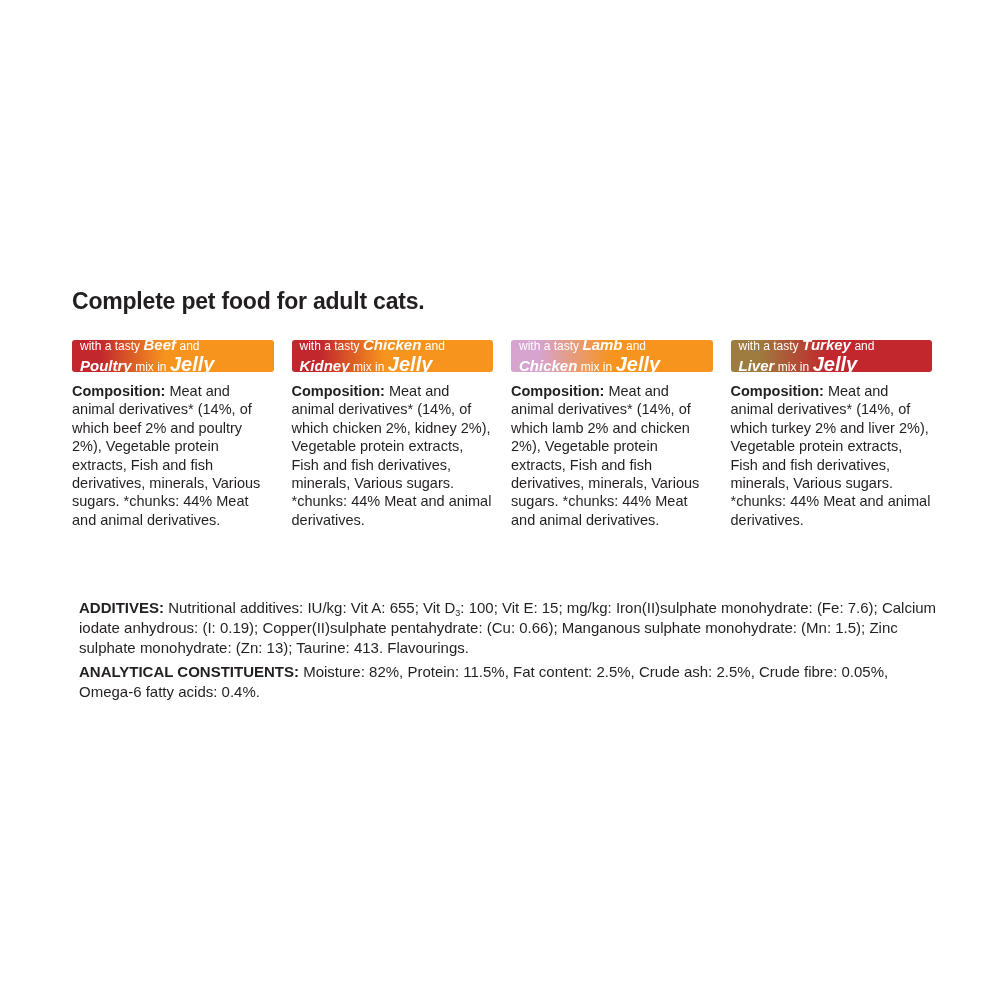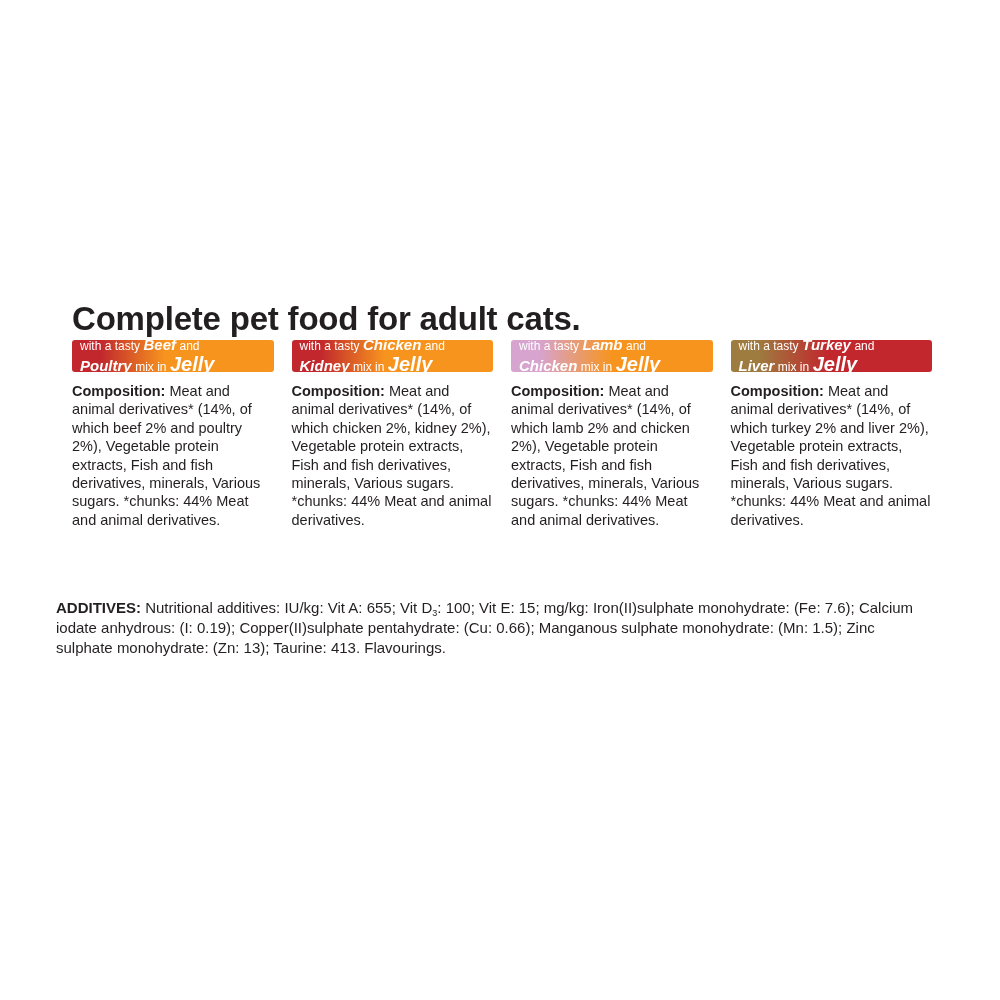--- a/index.html
+++ b/index.html
@@ -13,22 +13,22 @@
   }
   .page {
     position: relative;
     width: 1000px;
     height: 1000px;
     box-sizing: border-box;
   }
   .heading {
     position: absolute;
     left: 72px;
-    top: 300px;
-    font-size: 33px;
+    top: 288px;
+    font-size: 23px;
     font-weight: 600;
     letter-spacing: -0.2px;
     color: #231f20;
   }
   .columns {
     position: absolute;
     left: 72px;
     top: 340px;
     width: 860px;
     display: flex;
@@ -79,21 +79,21 @@
     margin-top: 10px;
     font-size: 14.5px;
     line-height: 1.27;
     color: #231f20;
   }
   .body-text b {
     font-weight: 700;
   }
   .footer {
     position: absolute;
-    left: 56px;
+    left: 79px;
     top: 598px;
     width: 865px;
     font-size: 15px;
     line-height: 1.33;
     color: #231f20;
   }
   .footer p {
     margin: 0 0 4px 0;
   }
   .footer b {
@@ -192,15 +192,16 @@
       </div>
       <div class="body-text">
         <b>Composition:</b><span> Meat and animal derivatives* (14%, of which turkey 2% and liver 2%), Vegetable protein extracts, Fish and fish derivatives, minerals, Various sugars. *chunks: 44% Meat and animal derivatives.</span>
       </div>
     </div>
 
   </div>
 
   <div class="footer">
     <p><b>ADDITIVES:</b><span> Nutritional additives: IU/kg: Vit A: 655; Vit D</span><sub>3</sub><span>: 100; Vit E: 15; mg/kg: Iron(II)sulphate monohydrate: (Fe: 7.6); Calcium iodate anhydrous: (I: 0.19); Copper(II)sulphate pentahydrate: (Cu: 0.66); Manganous sulphate monohydrate: (Mn: 1.5); Zinc sulphate monohydrate: (Zn: 13); Taurine: 413. Flavourings.</span></p>
+    <p><b>ANALYTICAL CONSTITUENTS:</b><span> Moisture: 82%, Protein: 11.5%, Fat content: 2.5%, Crude ash: 2.5%, Crude fibre: 0.05%, Omega-6 fatty acids: 0.4%.</span></p>
   </div>
 
 </div>
 
 </body></html>

